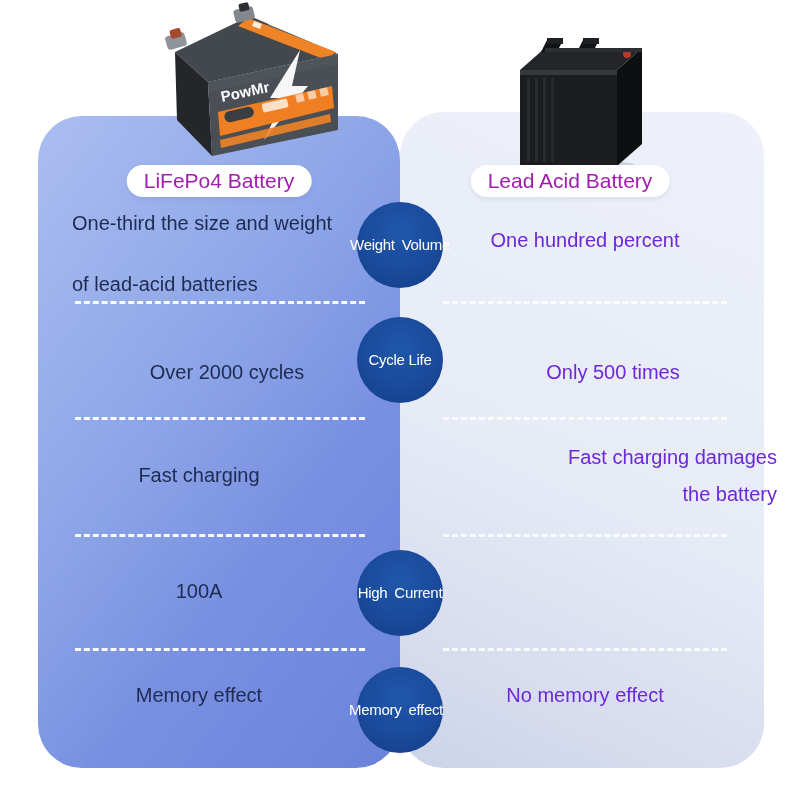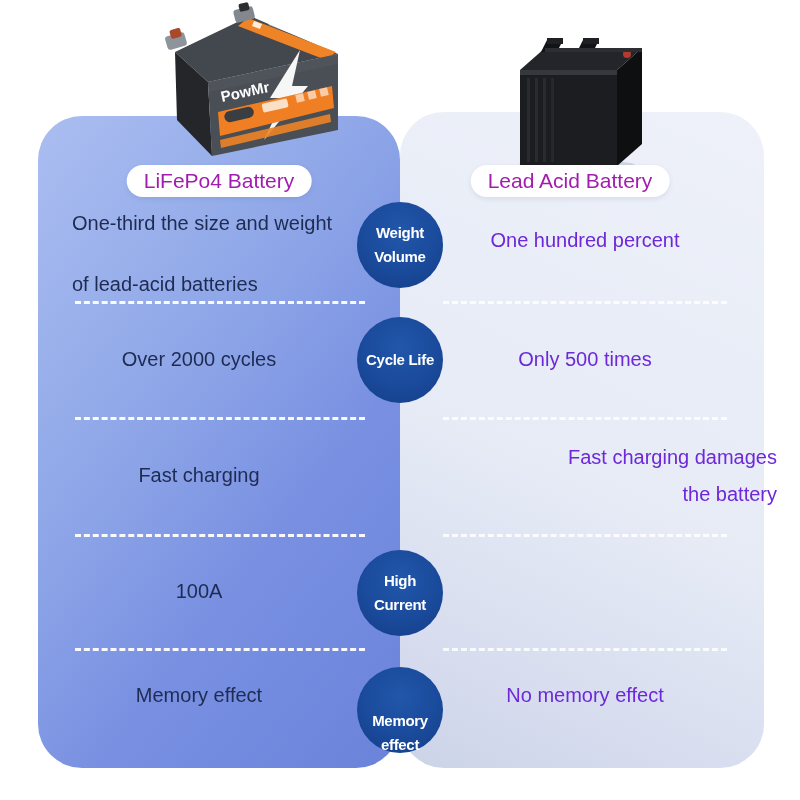--- a/index.html
+++ b/index.html
@@ -28,31 +28,31 @@
     align-items:center;justify-content:center;
     color:#1e2b52;font-size:20px;line-height:39px;
   }
   .row span{white-space:nowrap;}
   .row span:empty{display:none;}
   .row.l{left:38px;width:322px;}
   .row.r{left:440px;width:290px;color:#6d28d9;}
   .row.align-left{align-items:flex-start;gap:22px;}
   .lr1{top:204px;height:100px;padding-left:34px;width:326px;}
   .rr1{top:190px;height:100px;}
-  .r2{top:301px;height:116px;}
+  .r2{top:314px;height:116px;margin-left:28px;}
   .r3{top:417px;height:117px;}
   .rr3{align-items:flex-end;padding-left:47px;width:280px;line-height:37px;}
   .r4{top:534px;height:114px;}
   .r5{top:636px;height:118px;}
   
   .badge{
     position:absolute;left:357px;width:86px;height:86px;border-radius:50%;z-index:5;
     background:radial-gradient(circle at 50% 35%,#2157aa 0%,#1a4a9b 55%,#143e87 100%);
-    color:#ffffff;font-weight:bold;font-size:15px;letter-spacing:-0.3px;
-    display:flex;flex-direction:column;align-items:center;justify-content:center;gap:7px;
+    color:#ffffff;font-weight:normal;font-size:15px;letter-spacing:-0.3px;
+    display:flex;align-items:center;justify-content:center;gap:7px;
     text-align:center;line-height:1.1;
   }
   .badge span:empty{display:none;}
   .b1{top:202px;} .b2{top:317px;} .b3{top:435px;} .b4{top:550px;} .b5{top:667px;justify-content:flex-end;}
   
   .pill{
     position:absolute;top:165px;z-index:6;background:#ffffff;border-radius:20px;
     padding:4px 17px;font-size:21px;color:#a21caf;white-space:nowrap;
     transform:translateX(-50%);box-shadow:0 2px 5px rgba(40,60,120,0.10);
   }

